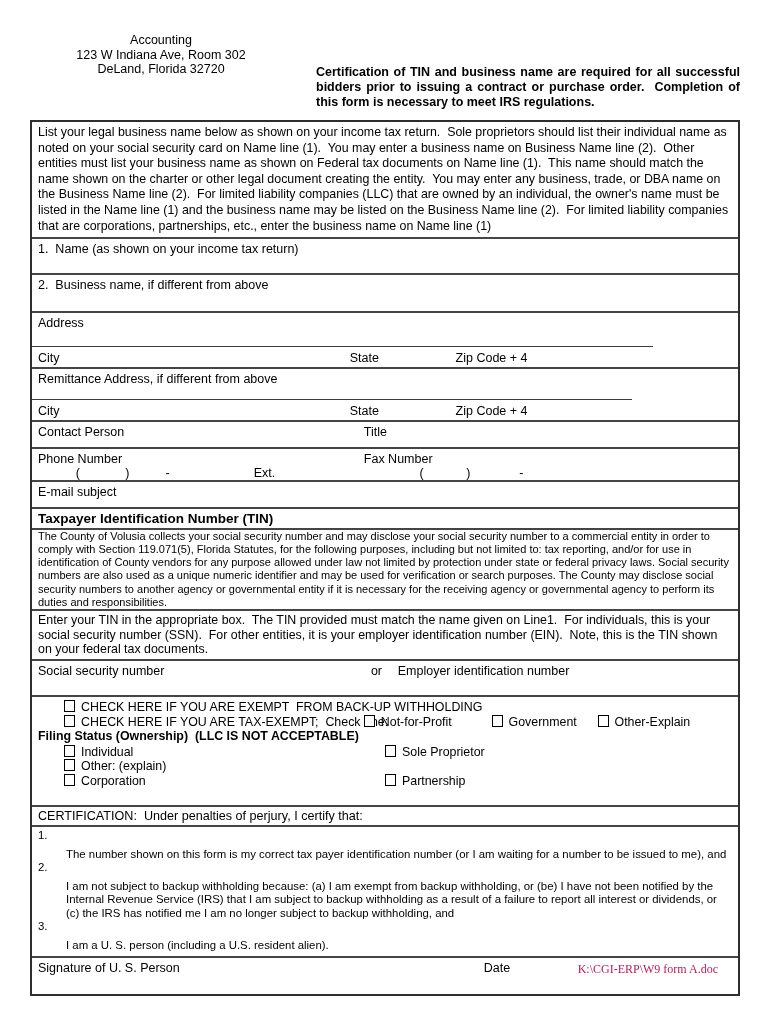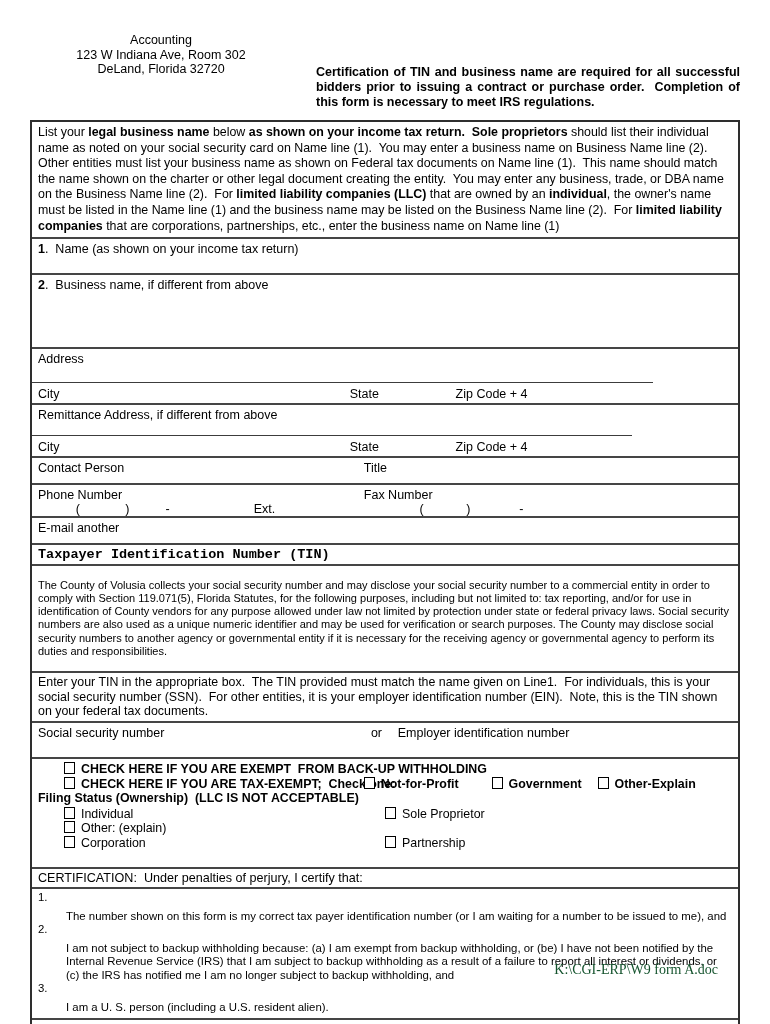--- a/index.html
+++ b/index.html
@@ -1,19 +1,19 @@
 <!DOCTYPE html>
 <html><head>
 <meta charset="utf-8">
 <style>
   html,body{margin:0;padding:0;background:#fff;}
   .page{position:relative;width:770px;height:1024px;background:#fff;overflow:hidden;
         font-family:"Liberation Sans", sans-serif;color:#000;}
   .content{position:absolute;left:30px;top:0;width:710px;}
-  .b{font-weight:bold;}
+  .b{font-weight:normal;}
   .pre{white-space:pre-wrap;}
 
   
   .title{margin-top:57px;text-align:center;font-weight:bold;font-size:14px;line-height:17px;}
 
   
   .hdr{display:flex;margin-top:33px;}
   .agency{width:262px;text-align:center;font-size:12.5px;line-height:14.5px;}
   .agency .nm{font-weight:bold;}
   .notice{width:424px;margin-left:auto;font-weight:bold;font-size:12.5px;line-height:15px;
@@ -23,50 +23,50 @@
   .tbl{margin-top:10px;border:2px solid #2e2e2e;font-size:12.5px;}
   .row{position:relative;border-top:2px solid #454545;box-sizing:border-box;}
   .row:first-child{border-top:none;}
   .pad{padding:3px 6px;}
   .para{font-size:12.4px;line-height:15.6px;white-space:pre-wrap;}
   .lbl{position:absolute;top:3px;white-space:pre-wrap;}
   .wline{position:absolute;height:1px;background:#3c3c3c;}
 
   .r-name{min-height:36px;}
   .r-biz{min-height:38px;}
-  .r-addr{min-height:56px;margin-top:36px;}
+  .r-addr{min-height:56px;}
   .r-remit{min-height:53px;}
   .r-contact{min-height:27px;}
   .r-phone{min-height:33px;}
   .r-email{min-height:27px;}
-  .r-tinhead{min-height:21px;font-family:Liberation Mono, monospace;}
+  .r-tinhead{min-height:21px;}
   .r-ssn{min-height:36px;}
   .r-sig{min-height:38px;}
 
   .tin-head{font-size:13.5px;font-weight:bold;padding:2px 6px;}
-  .privacy{font-size:11px;line-height:13.1px;padding:13px 6px;white-space:pre-wrap;}
+  .privacy{font-size:11px;line-height:13.1px;padding:0 6px;white-space:pre-wrap;}
   .entertin{font-size:12.4px;line-height:14.8px;padding:2px 6px;white-space:pre-wrap;}
 
   
   .cb{display:inline-block;width:9px;height:10px;border:1.5px solid #000;
       vertical-align:-1px;margin-right:6px;background:#fff;}
   .cbline{position:relative;line-height:13.6px;padding:0 6px;font-size:12.4px;}
   .ind1{padding-left:32px;}
   .opt{position:absolute;top:0;white-space:pre-wrap;}
   .exempt-row{padding:3px 0 16px 0;}
   .filing-head{font-weight:bold;padding:1px 6px;font-size:12.4px;line-height:13.6px;white-space:pre-wrap;}
 
   .cert-head{font-weight:normal;font-size:12.6px;padding:2px 6px;min-height:18px;box-sizing:border-box;white-space:pre-wrap;}
   .cert-list{padding:2px 6px 3px 6px;font-size:11.4px;line-height:13.4px;}
   .cert-item{display:flex;}
   .cert-item .n{width:28px;flex:none;}
   .cert-item .t{flex:1;white-space:pre-wrap;margin-top:19px;}
 
   .footer{position:absolute;top:962px;right:52px;font-family:"Liberation Serif", serif;
-          font-size:14px;color:#14532d;}
+          font-size:12px;color:#be185d;}
 </style>
 </head>
 <body>
 
 <div class="page">
   <div class="content">
 
 
     <div class="hdr">
       <div class="agency">
@@ -116,21 +116,21 @@
         <span class="lbl" style="left:6.2%;top:17px">(</span>
         <span class="lbl" style="left:13.2%;top:17px">)</span>
         <span class="lbl" style="left:18.9%;top:17px">-</span>
         <span class="lbl" style="left:31.4%;top:17px">Ext.</span>
         <span class="lbl" style="left:54.9%;top:17px">(</span>
         <span class="lbl" style="left:61.5%;top:17px">)</span>
         <span class="lbl" style="left:69%;top:17px">-</span>
       </div>
 
       <div class="row r-email">
-        <span class="lbl" style="left:6px">E-mail another</span>
+        <span class="lbl" style="left:6px">E-mail subject</span>
       </div>
 
       <div class="row r-tinhead tin-head">Taxpayer Identification Number (TIN)</div>
 
       <div class="row privacy">The County of Volusia collects your social security number and may disclose your social security number to a commercial entity in order to comply with Section 119.071(5), Florida Statutes, for the following purposes, including but not limited to: tax reporting, and/or for use in identification of County vendors for any purpose allowed under law not limited by protection under state or federal privacy laws. Social security numbers are also used as a unique numeric identifier and may be used for verification or search purposes. The County may disclose social security numbers to another agency or governmental entity if it is necessary for the receiving agency or governmental agency to perform its duties and responsibilities.</div>
 
       <div class="row entertin">Enter your TIN in the appropriate box.  The TIN provided must match the name given on Line1.  For individuals, this is your social security number (SSN).  For other entities, it is your employer identification number (EIN).  Note, this is the TIN shown on your federal tax documents.</div>
 
       <div class="row r-ssn">
         <span class="lbl" style="left:6px">Social security number</span>

